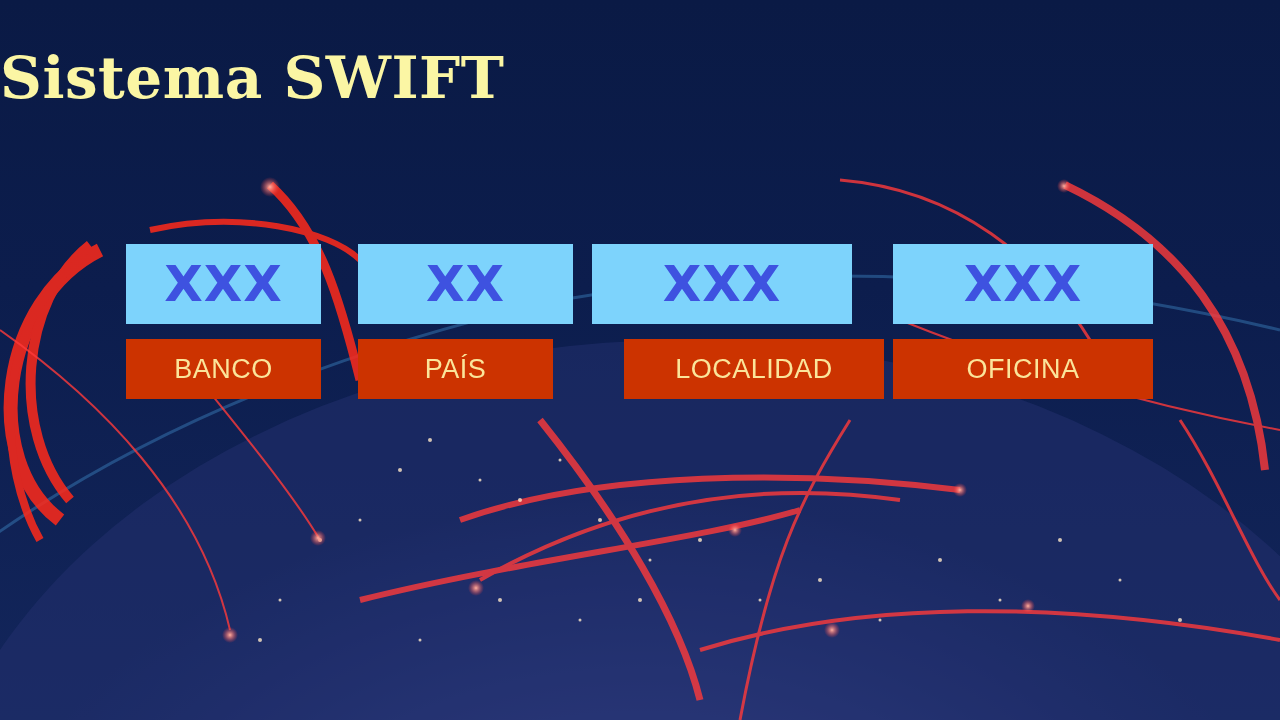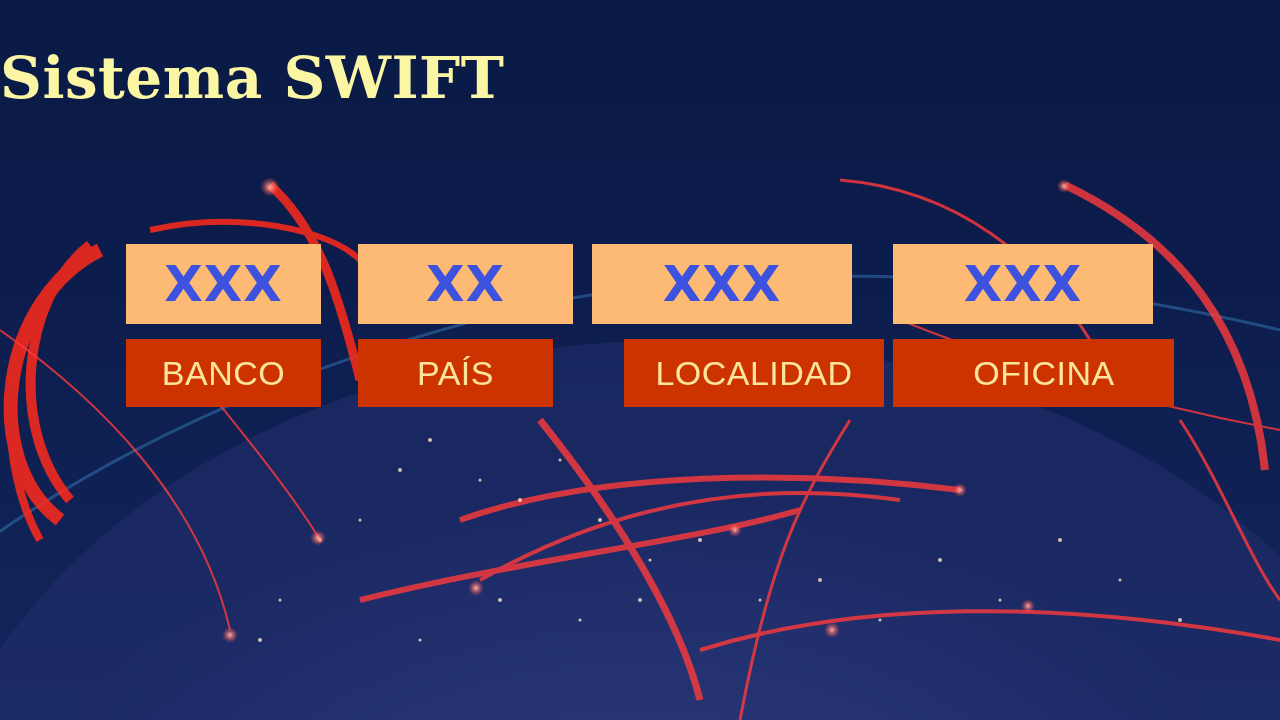--- a/index.html
+++ b/index.html
@@ -15,31 +15,31 @@
         linear-gradient(180deg, #0a1a45 0%, #0c1d4d 40%, #13265c 100%);
     }
     .bg svg { position: absolute; inset: 0; }
     .title {
       position: absolute; left: 0; top: 44px; width: 1280px;
       font-family: "DejaVu Serif", serif; font-weight: bold;
       font-size: 58px; color: #fbf6a4; letter-spacing: 0.5px;
     }
     .code-box {
       position: absolute; top: 244px; height: 80px;
-      background: #fdba74;
+      background: #7dd3fc;
       display: flex; align-items: center; justify-content: center;
       color: #3e52e0; font-family: "DejaVu Sans", sans-serif; font-weight: bold;
       font-size: 50px; letter-spacing: 1px;
     }
     .label-box {
-      position: absolute; top: 339px; height: 68px;
+      position: absolute; top: 339px; height: 60px;
       background: #cc3300;
       display: flex; align-items: center; justify-content: center;
       color: #fbe59a; font-family: "Liberation Sans", sans-serif;
-      font-size: 34px; letter-spacing: 0.5px; text-align: center;
+      font-size: 27px; letter-spacing: 0.5px; text-align: center;
     }
   </style>
 </head>
 <body>
 
 <div class="bg">
   <svg width="1280" height="720" viewBox="0 0 1280 720">
     <defs>
       <radialGradient id="glow" cx="50%" cy="50%" r="50%">
         <stop offset="0%" stop-color="#ffb0a0" stop-opacity="1"></stop>
@@ -119,13 +119,13 @@
 <div class="code-box" style="left:126px; width:195px;">XXX</div>
 <div class="label-box" style="left:126px; width:195px;">BANCO</div>
 
 <div class="code-box" style="left:358px; width:215px;">XX</div>
 <div class="label-box" style="left:358px; width:195px;">PAÍS</div>
 
 <div class="code-box" style="left:592px; width:260px;">XXX</div>
 <div class="label-box" style="left:624px; width:260px;">LOCALIDAD</div>
 
 <div class="code-box" style="left:893px; width:260px;">XXX</div>
-<div class="label-box" style="left:893px; width:260px;padding-left:21px;">OFICINA</div>
+<div class="label-box" style="left:893px; width:260px;">OFICINA</div>
 
 </body></html>

